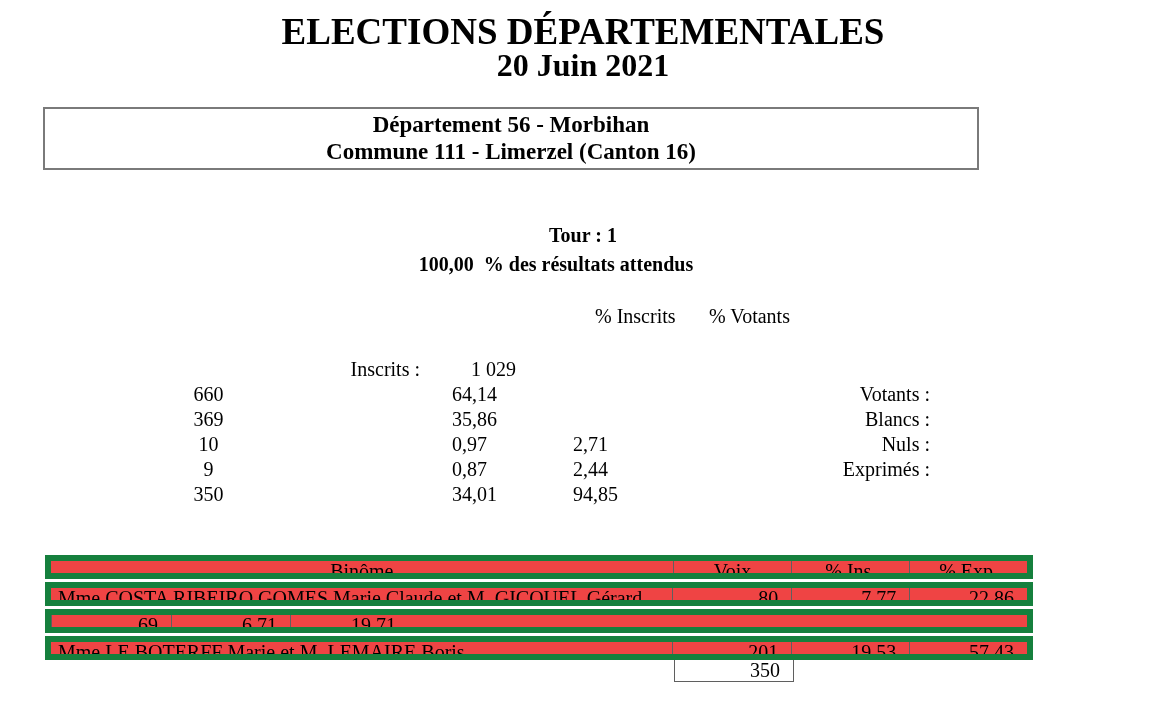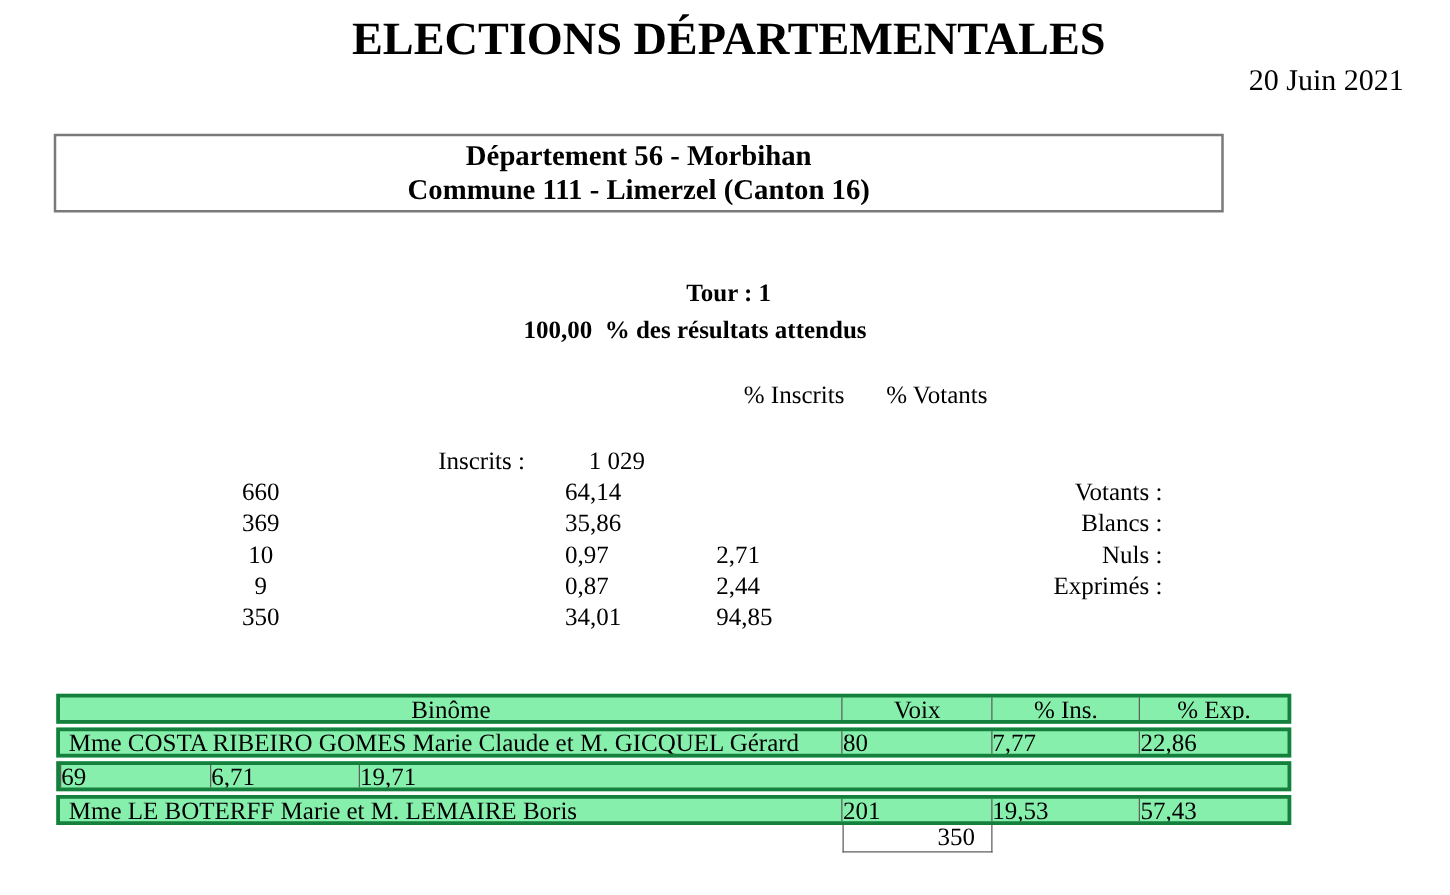--- a/index.html
+++ b/index.html
@@ -18,22 +18,22 @@
   .abs { position: absolute; }
 
   
   .doc-title {
     left: 43px; top: 13px; width: 1080px;
     text-align: center;
     font-size: 37px; font-weight: bold; line-height: 38px;
   }
   .doc-date {
     left: 43px; top: 51px; width: 1080px;
-    text-align: right;
-    font-size: 24px; font-weight: normal; line-height: 28px;
+    text-align: center;
+    font-size: 32px; font-weight: bold; line-height: 28px;
   }
 
   
   .loc-box {
     left: 43px; top: 107px; width: 936px; height: 63px;
     box-sizing: border-box;
     border: 2px solid #7a7a7a;
     text-align: center;
     font-size: 23px; font-weight: bold; line-height: 27px;
     padding-top: 2px;
@@ -71,36 +71,36 @@
   .sp2 { padding-left: 3px; }
 
   
   .rtable {
     left: 45px; top: 555px; width: 988px;
     font-size: 20px;
   }
   .trow {
     display: flex;
     box-sizing: border-box;
-    border: 3px solid #15803d;
+    border: 6px solid #15803d;
     height: 24px;
     margin-bottom: 3px;
-    background: #86efac;
+    background: #ef4444;
   }
   .trow.last { margin-bottom: 0; }
   .tc {
     box-sizing: border-box;
     line-height: 21px;
     white-space: nowrap;
     overflow: hidden;
   }
   .tc-binome { width: 628px; padding-left: 7px; }
   .tc-num {
     border-left: 1px solid #5f5f5f;
-    text-align: left;
+    text-align: right;
     padding-right: 13px;
   }
   .tc-voix { width: 120px; }
   .tc-ins  { width: 119px; }
   .tc-exp  { width: 119px; }
   .th { text-align: center; padding: 0; }
   .total-cell {
     box-sizing: border-box;
     margin-left: 629px;
     width: 120px;

